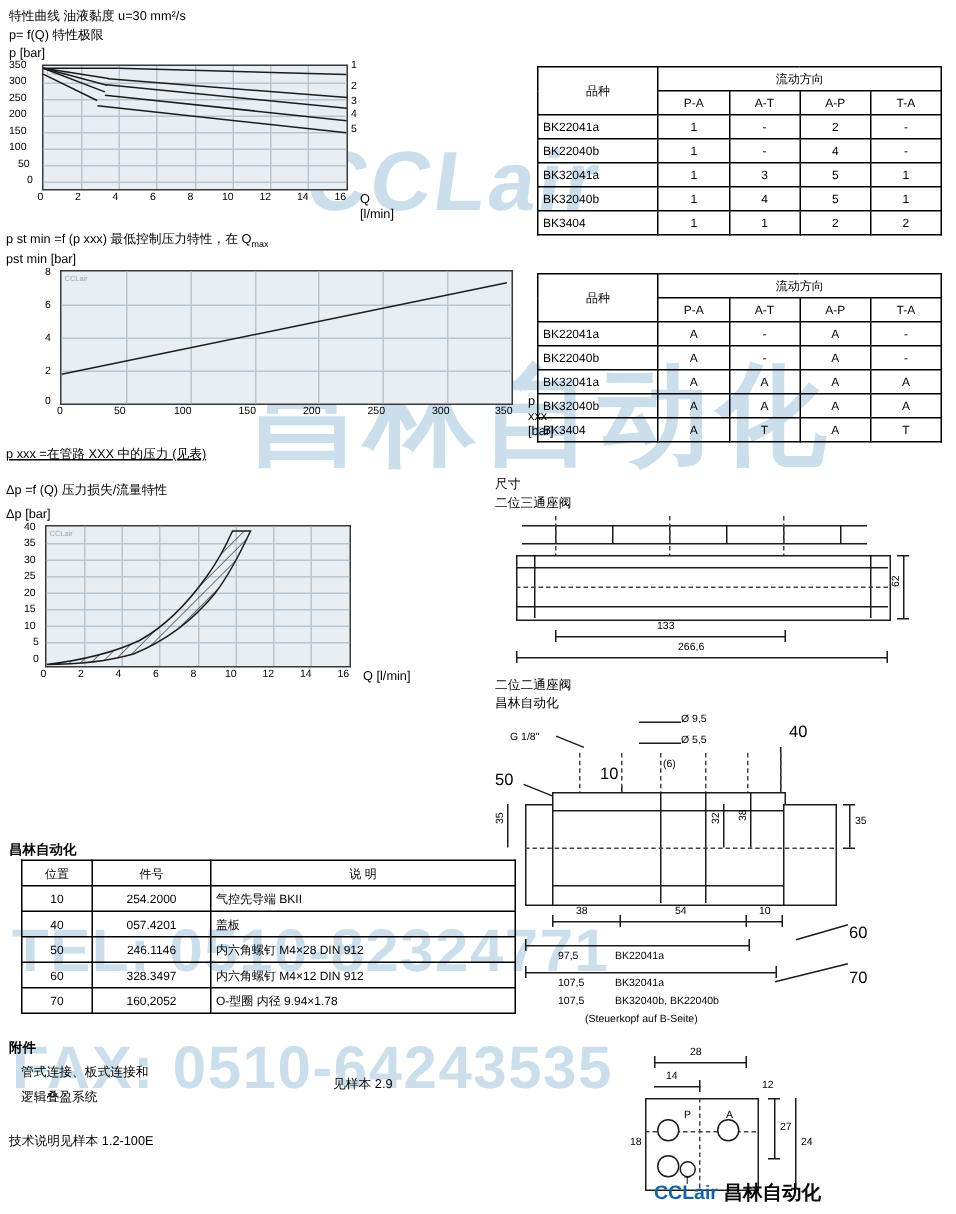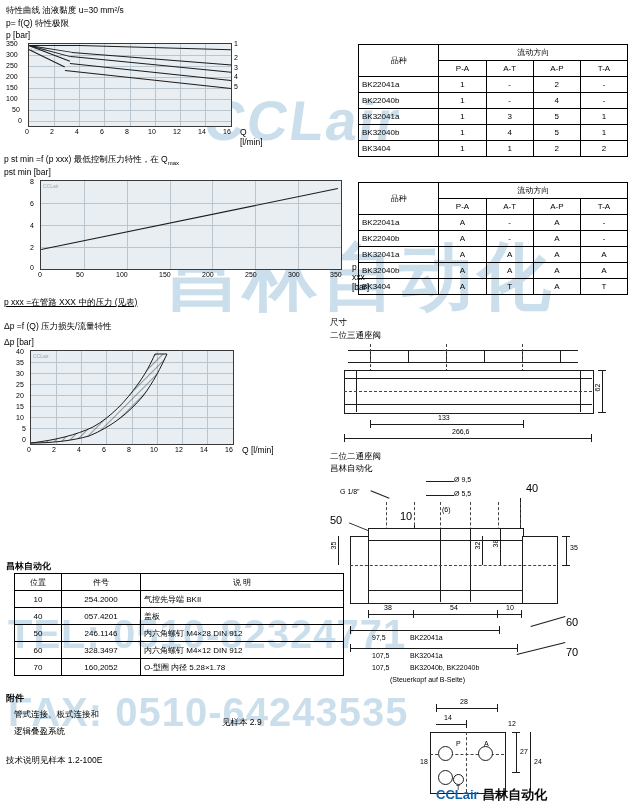--- a/index.html
+++ b/index.html
@@ -511,21 +511,21 @@
       <td>内六角螺钉 M4×28 DIN 912</td>
     </tr>
     <tr>
       <td class="c">60</td>
       <td class="c">328.3497</td>
       <td>内六角螺钉 M4×12 DIN 912</td>
     </tr>
     <tr>
       <td class="c">70</td>
       <td class="c">160,2052</td>
-      <td>O-型圈  内径 5.28×1.78</td>
+      <td>O-型圈  内径 9.94×1.78</td>
     </tr>
   </tbody>
     </table>
 </div>
 
 <div class="abs t9 bold" style="left:6px;top:692px;">附件</div>
 <div class="abs t" style="left:14px;top:710px;">管式连接、板式连接和</div>
 <div class="abs t" style="left:14px;top:727px;">逻辑叠盈系统</div>
 <div class="abs t" style="left:222px;top:718px;">见样本 2.9</div>
 <div class="abs t" style="left:6px;top:756px;">技术说明见样本 1.2-100E</div>

